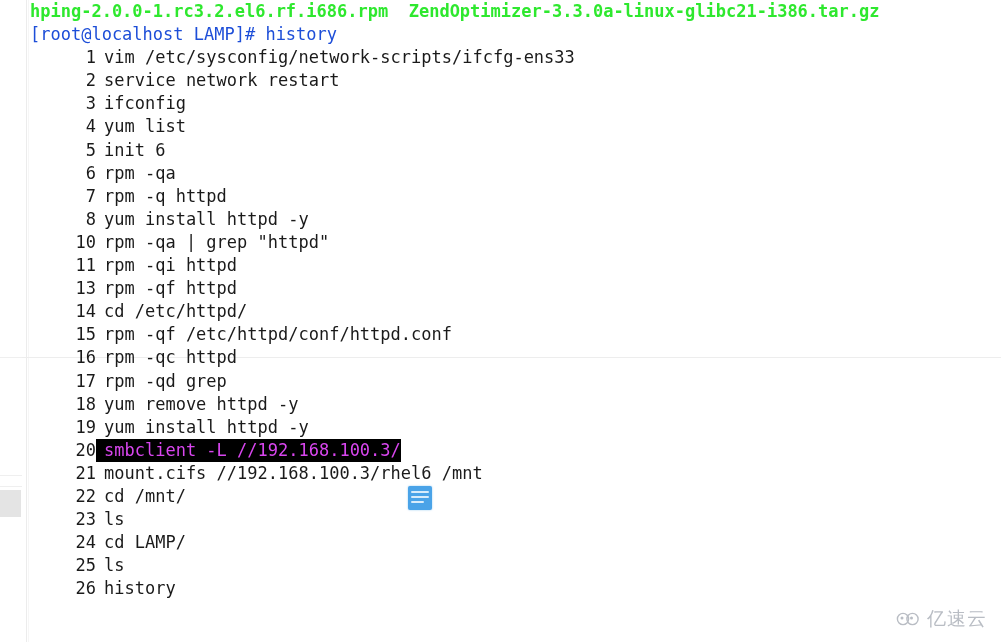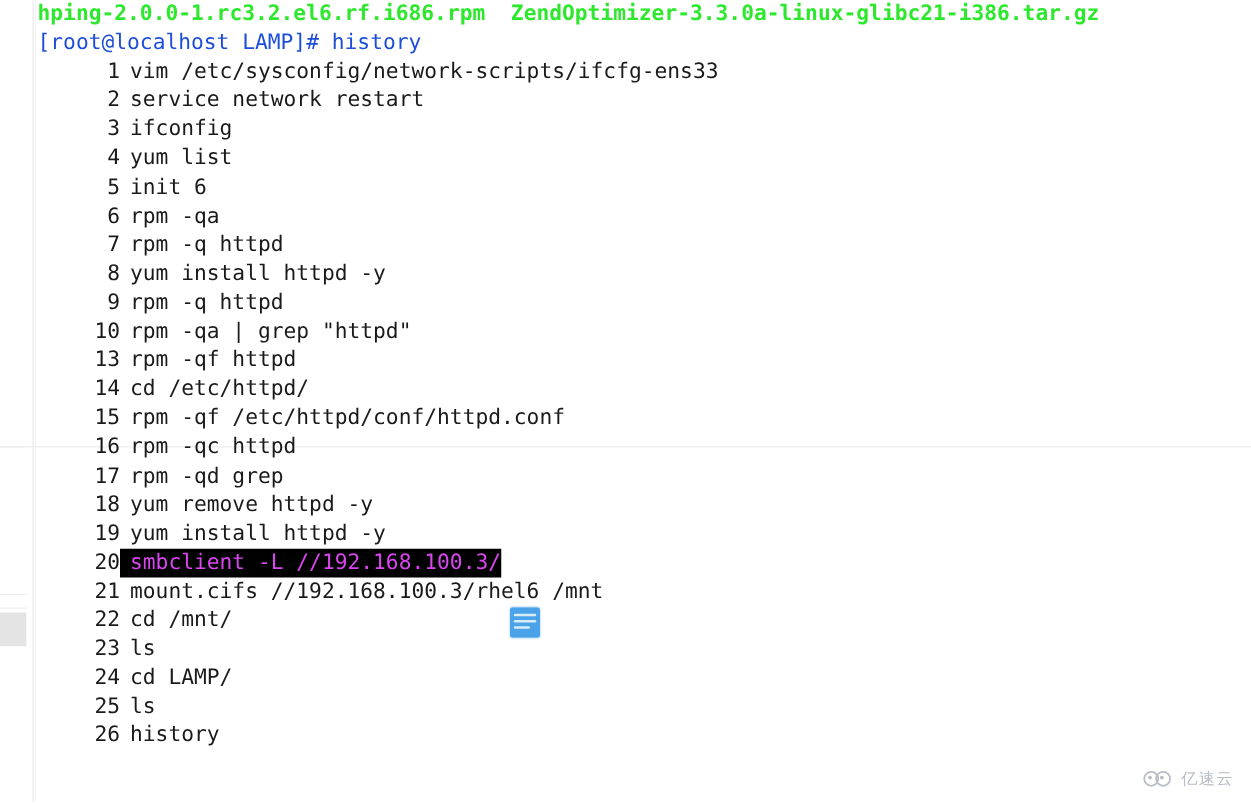--- a/index.html
+++ b/index.html
@@ -112,21 +112,21 @@
   
   .watermark {
     position: absolute;
     right: 14px;
     bottom: 10px;
     display: flex;
     align-items: center;
     gap: 5px;
     color: #b9bdc4;
     font-family: "DejaVu Sans", "Liberation Sans", sans-serif;
-    font-size: 13px;
+    font-size: 19px;
     user-select: none;
   }
   .watermark .wm-text { letter-spacing: 1px; }
   .watermark svg { display: block; }
 </style>
 </head>
 <body>
 
 <div id="screen">
 
@@ -146,22 +146,22 @@
 
     <div id="history-list">
         <div class="line"><span class="hnum">1</span><span class="hcmd">vim /etc/sysconfig/network-scripts/ifcfg-ens33</span></div>
         <div class="line"><span class="hnum">2</span><span class="hcmd">service network restart</span></div>
         <div class="line"><span class="hnum">3</span><span class="hcmd">ifconfig</span></div>
         <div class="line"><span class="hnum">4</span><span class="hcmd">yum list</span></div>
         <div class="line"><span class="hnum">5</span><span class="hcmd">init 6</span></div>
         <div class="line"><span class="hnum">6</span><span class="hcmd">rpm -qa</span></div>
         <div class="line"><span class="hnum">7</span><span class="hcmd">rpm -q httpd</span></div>
         <div class="line"><span class="hnum">8</span><span class="hcmd">yum install httpd -y</span></div>
-        <div class="line"><span class="hnum">9</span><span class="hcmd">rpm -q httpd</span></div>
         <div class="line"><span class="hnum">10</span><span class="hcmd">rpm -qa | grep "httpd"</span></div>
+        <div class="line"><span class="hnum">11</span><span class="hcmd">rpm -qi httpd</span></div>
         <div class="line"><span class="hnum">13</span><span class="hcmd">rpm -qf httpd</span></div>
         <div class="line"><span class="hnum">14</span><span class="hcmd">cd /etc/httpd/</span></div>
         <div class="line"><span class="hnum">15</span><span class="hcmd">rpm -qf /etc/httpd/conf/httpd.conf</span></div>
         <div class="line"><span class="hnum">16</span><span class="hcmd">rpm -qc httpd</span></div>
         <div class="line"><span class="hnum">17</span><span class="hcmd">rpm -qd grep</span></div>
         <div class="line"><span class="hnum">18</span><span class="hcmd">yum remove httpd -y</span></div>
         <div class="line"><span class="hnum">19</span><span class="hcmd">yum install httpd -y</span></div>
         <div class="line selected"><span class="hnum">20</span><span class="hcmd">smbclient -L //192.168.100.3/</span></div>
         <div class="line"><span class="hnum">21</span><span class="hcmd">mount.cifs //192.168.100.3/rhel6 /mnt</span></div>
         <div class="line"><span class="hnum">22</span><span class="hcmd">cd /mnt/</span></div>

